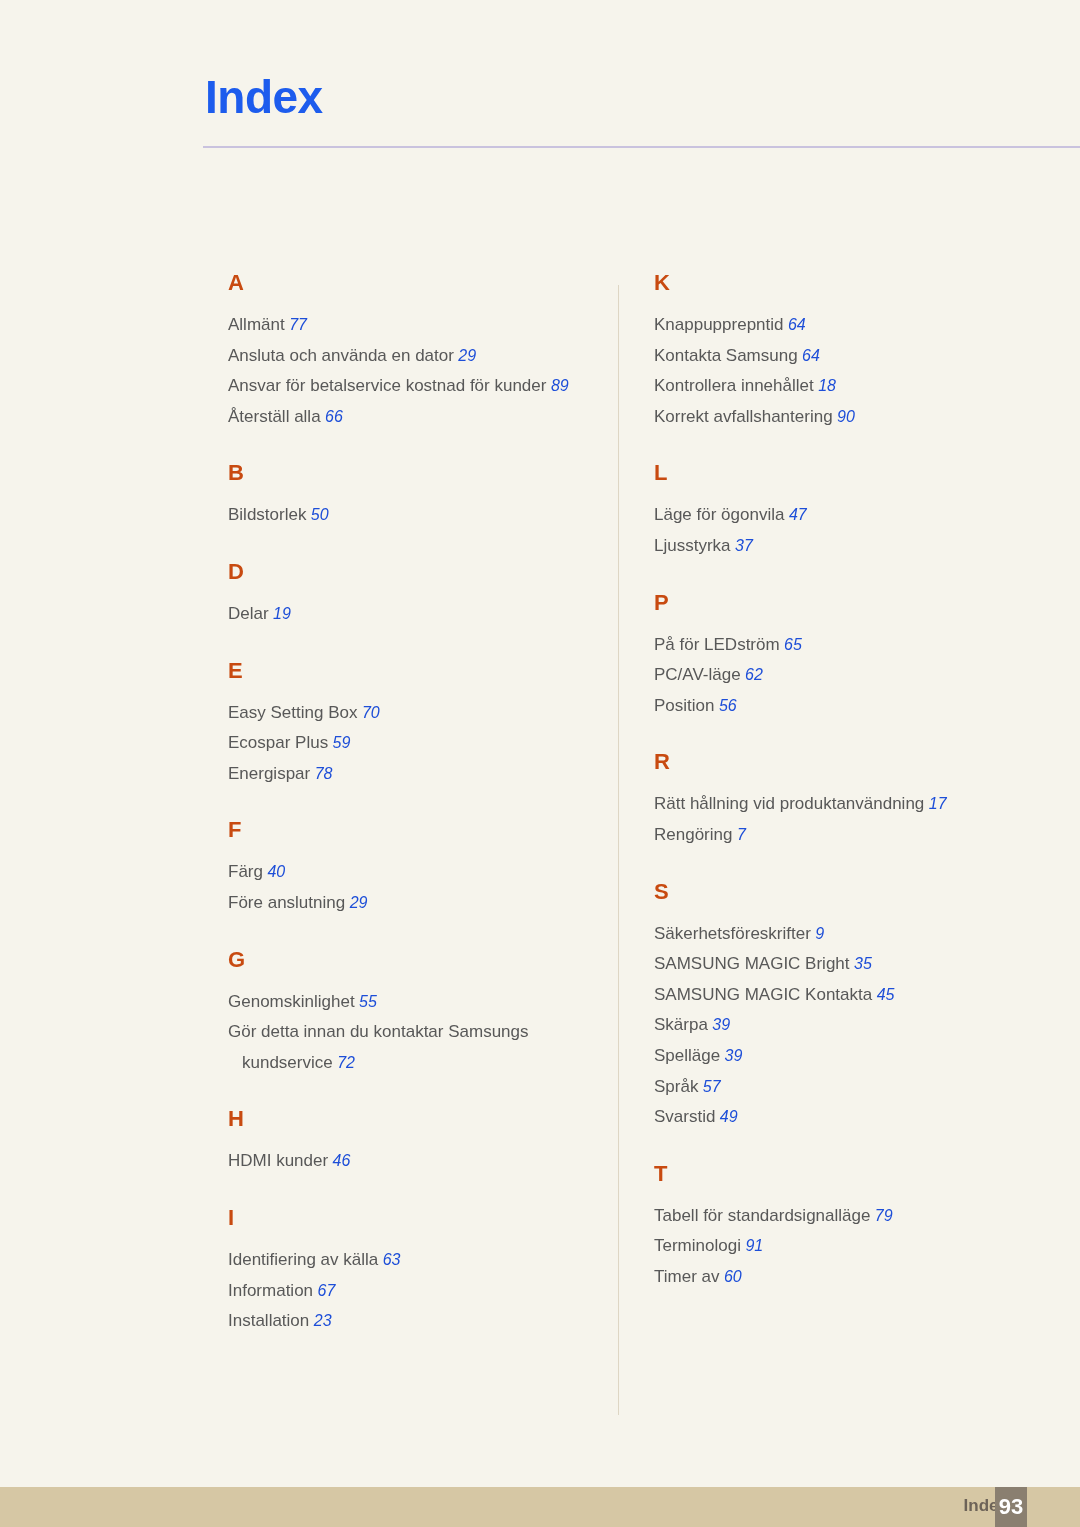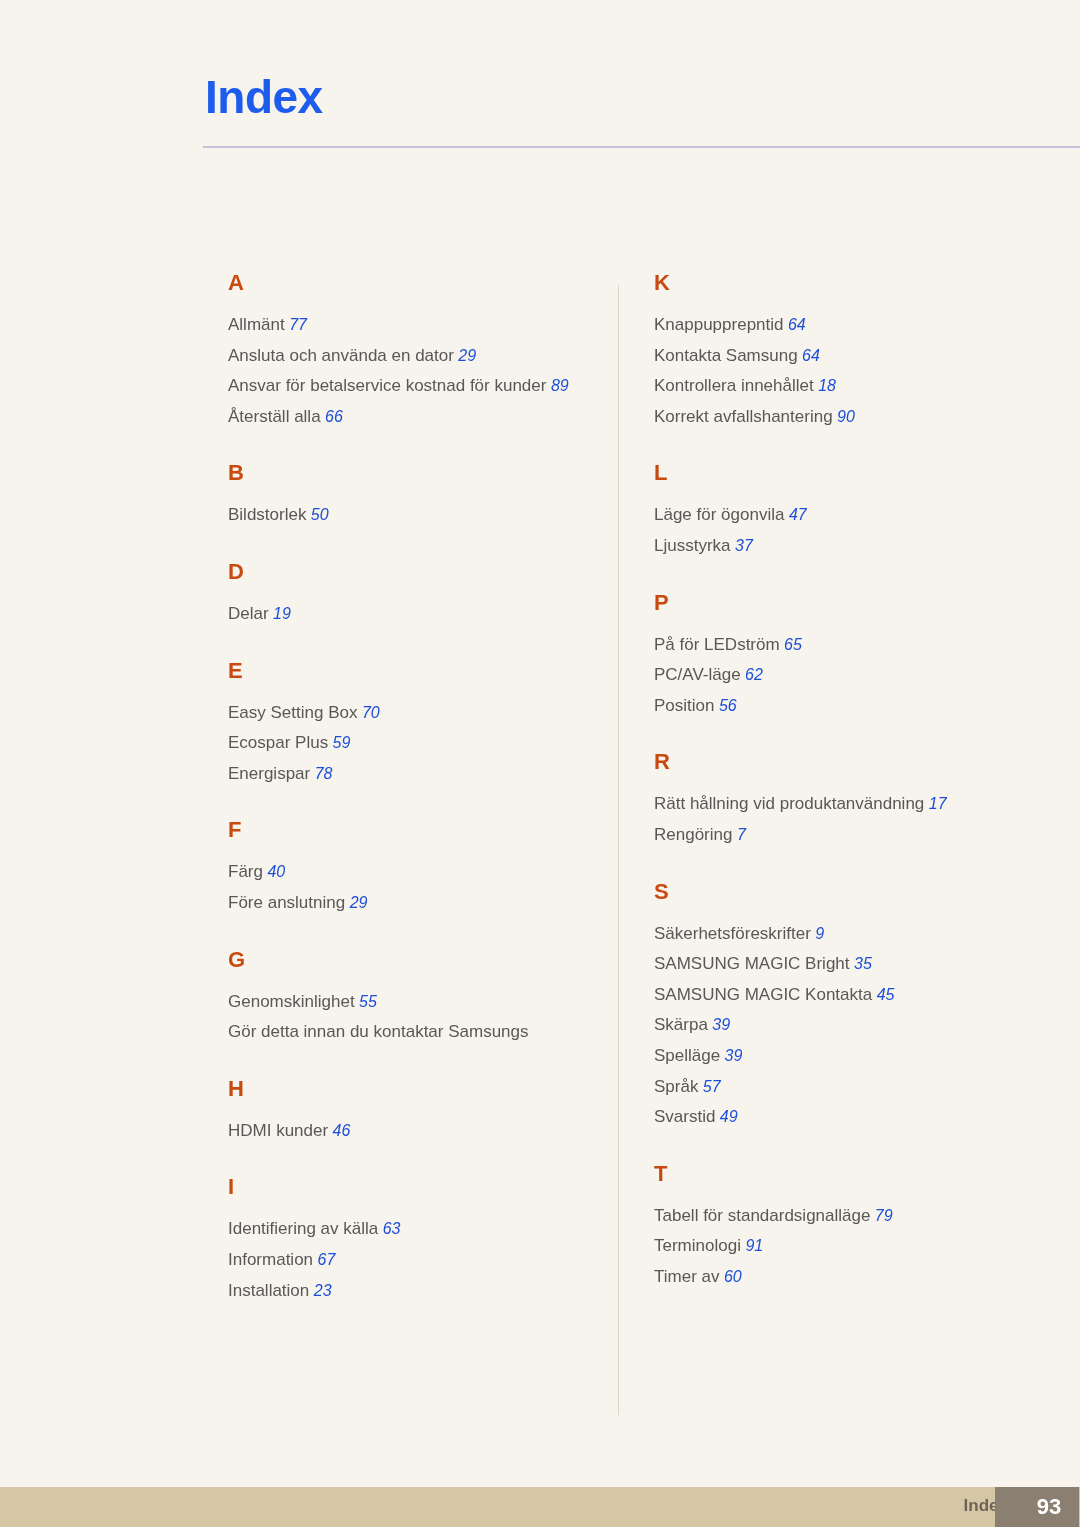--- a/index.html
+++ b/index.html
@@ -106,30 +106,29 @@
     right: 72px;
     top: 1496px;
     font-size: 17px;
     color: #6d6358;
     font-weight: bold;
   }
   .footer-page {
     position: absolute;
     left: 995px;
     top: 1487px;
-    width: 60px;
+    width: 32px;
     height: 40px;
     background: #8a7f70;
     color: #ffffff;
     font-size: 22px;
     font-weight: bold;
     display: flex;
     align-items: center;
     justify-content: center;
-    padding-left: 24px;
   }
 </style>
 </head>
 <body>
 
 <div class="page">
 
   <div class="page-title">Index</div>
   <div class="title-rule"></div>
 
@@ -159,21 +158,21 @@
           <div class="entry"><span>Energispar</span><span class="pg"> 78</span></div>
         </div>
         <div class="group">
           <div class="group-letter">F</div>
           <div class="entry"><span>Färg</span><span class="pg"> 40</span></div>
           <div class="entry"><span>Före anslutning</span><span class="pg"> 29</span></div>
         </div>
         <div class="group">
           <div class="group-letter">G</div>
           <div class="entry"><span>Genomskinlighet</span><span class="pg"> 55</span></div>
-          <div class="entry"><span>Gör detta innan du kontaktar Samsungs</span></div>
+          <div class="entry"><span>Gör detta innan du kontaktar Samsungs</span><span class="wrap2">kundservice<span class="pg"> 72</span></span></div>
         </div>
         <div class="group">
           <div class="group-letter">H</div>
           <div class="entry"><span>HDMI kunder</span><span class="pg"> 46</span></div>
         </div>
         <div class="group">
           <div class="group-letter">I</div>
           <div class="entry"><span>Identifiering av källa</span><span class="pg"> 63</span></div>
           <div class="entry"><span>Information</span><span class="pg"> 67</span></div>
           <div class="entry"><span>Installation</span><span class="pg"> 23</span></div>

